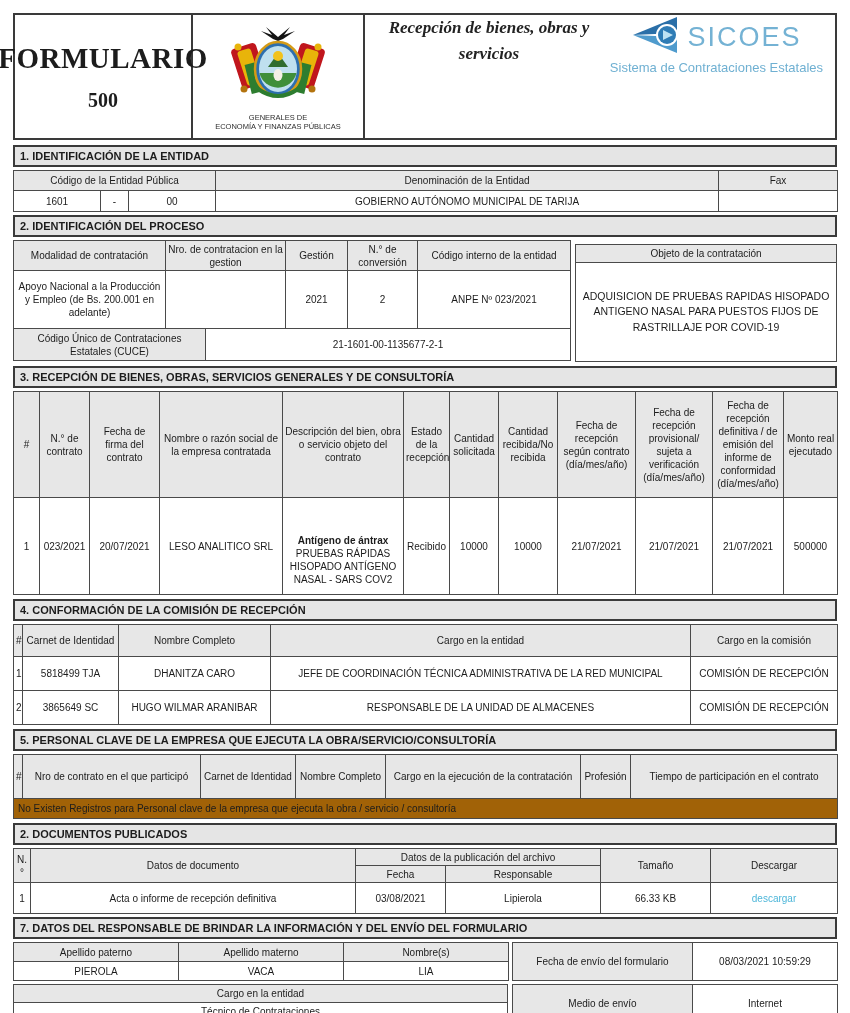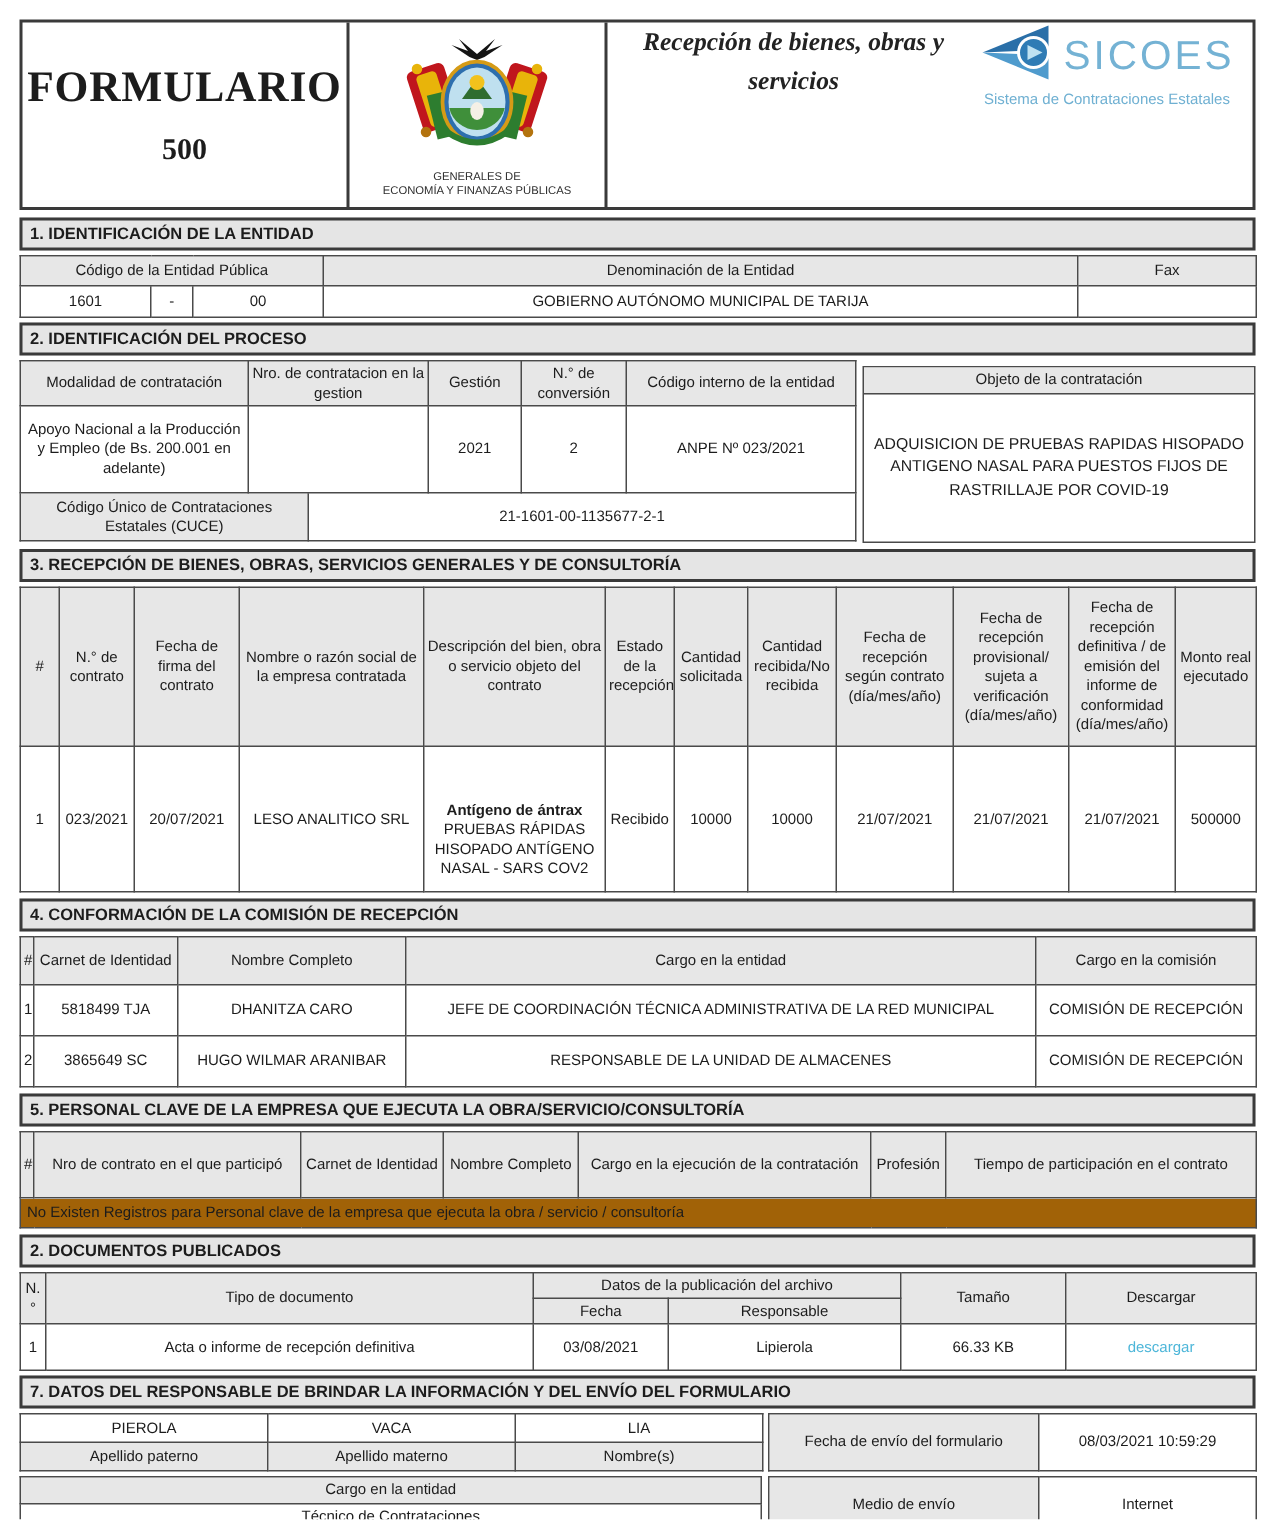--- a/index.html
+++ b/index.html
@@ -2,35 +2,35 @@
 <html><head>
 <meta charset="utf-8">
 <style>
   html,body{margin:0;padding:0;background:#ffffff;}
   .page{position:relative;width:850px;height:1013px;background:#ffffff;overflow:hidden;
         font-family:"Liberation Sans",sans-serif;color:#1c1c1c;}
   .content{position:absolute;left:13px;top:13px;width:824px;}
 
   
   .hdr{display:flex;height:127px;border:2px solid #3a3a3a;box-sizing:border-box;}
-  .hdr-left{width:218px;border-right:2px solid #3a3a3a;box-sizing:border-box;
+  .hdr-left{width:178px;border-right:2px solid #3a3a3a;box-sizing:border-box;
             display:flex;flex-direction:column;align-items:center;justify-content:center;gap:14px;
             font-family:"Liberation Serif",serif;font-weight:bold;}
   .hdr-form{font-size:29px;letter-spacing:.5px;}
   .hdr-num{font-size:20px;}
   .hdr-mid{width:172px;border-right:2px solid #3a3a3a;box-sizing:border-box;
            display:flex;flex-direction:column;align-items:center;justify-content:center;}
   .ministry{font-size:7.5px;line-height:1.2;text-align:center;color:#2e2e2e;margin-top:2px;}
   .hdr-right{flex:1;display:flex;align-items:flex-start;justify-content:space-between;padding:0 12px 0 8px;}
   .doc-title{width:232px;font-family:"Liberation Serif",serif;font-style:italic;font-weight:bold;
              font-size:17px;text-align:center;line-height:1.55;color:#222;}
   .sicoes{display:flex;flex-direction:column;align-items:center;}
   .sicoes-row{display:flex;align-items:center;gap:4px;}
   .sicoes-word{font-size:27px;letter-spacing:2px;color:#74b2d4;font-weight:400;}
-  .sicoes-tag{font-size:10px;color:#6fb0d2;margin-top:1px;}
+  .sicoes-tag{font-size:13px;color:#6fb0d2;margin-top:1px;}
 
   
   .bar{height:22px;background:#e5e5e5;border:2px solid #3a3a3a;box-sizing:border-box;
        display:flex;align-items:center;padding:0 5px;font-weight:bold;font-size:11px;}
   table.frm{border-collapse:collapse;table-layout:fixed;width:100%;}
   .frm th,.frm td{border:1.5px solid #4a4a4a;font-size:10px;font-weight:normal;
                   text-align:center;vertical-align:middle;padding:1px 2px;overflow:hidden;
                   line-height:1.3;box-sizing:border-box;}
   .frm th{background:#e7e7e7;}
   .gap3{margin-top:3px;} .gap4{margin-top:4px;}
@@ -297,21 +297,21 @@
           <col style="width:155px">
           <col style="width:110px">
           <col style="width:127px">
         </colgroup>
     <tbody>
           <tr style="height:17px">
       <th rowspan="2">
         <span style="display:block">N.</span>
         <span style="display:block">°</span>
       </th>
-      <th rowspan="2">Tipo de documento</th>
+      <th rowspan="2">Datos de documento</th>
       <th colspan="2">Datos de la publicación del archivo</th>
       <th rowspan="2">Tamaño</th>
       <th rowspan="2">Descargar</th>
     </tr>
     <tr style="height:17px">
       <th>Fecha</th>
       <th>Responsable</th>
     </tr>
     <tr style="height:31px">
       <td>1</td>
@@ -330,28 +330,28 @@
   <div class="flexrow gap3">
     <div style="width:495px">
       <table class="frm">
         <colgroup>
               <col style="width:165px">
               <col style="width:165px">
               <col style="width:165px">
             </colgroup>
         <tbody>
               <tr style="height:19px">
+          <th>Apellido paterno</th>
+          <th>Apellido materno</th>
+          <th>Nombre(s)</th>
+        </tr>
+        <tr style="height:19px">
           <td>PIEROLA</td>
           <td>VACA</td>
           <td>LIA</td>
-        </tr>
-        <tr style="height:19px">
-          <th>Apellido paterno</th>
-          <th>Apellido materno</th>
-          <th>Nombre(s)</th>
         </tr>
       </tbody>
           </table>
       <table class="frm" style="margin-top:3px">
         <tbody>
               <tr style="height:18px">
           <th>Cargo en la entidad</th>
         </tr>
         <tr style="height:18px">
           <td>Técnico de Contrataciones</td>

